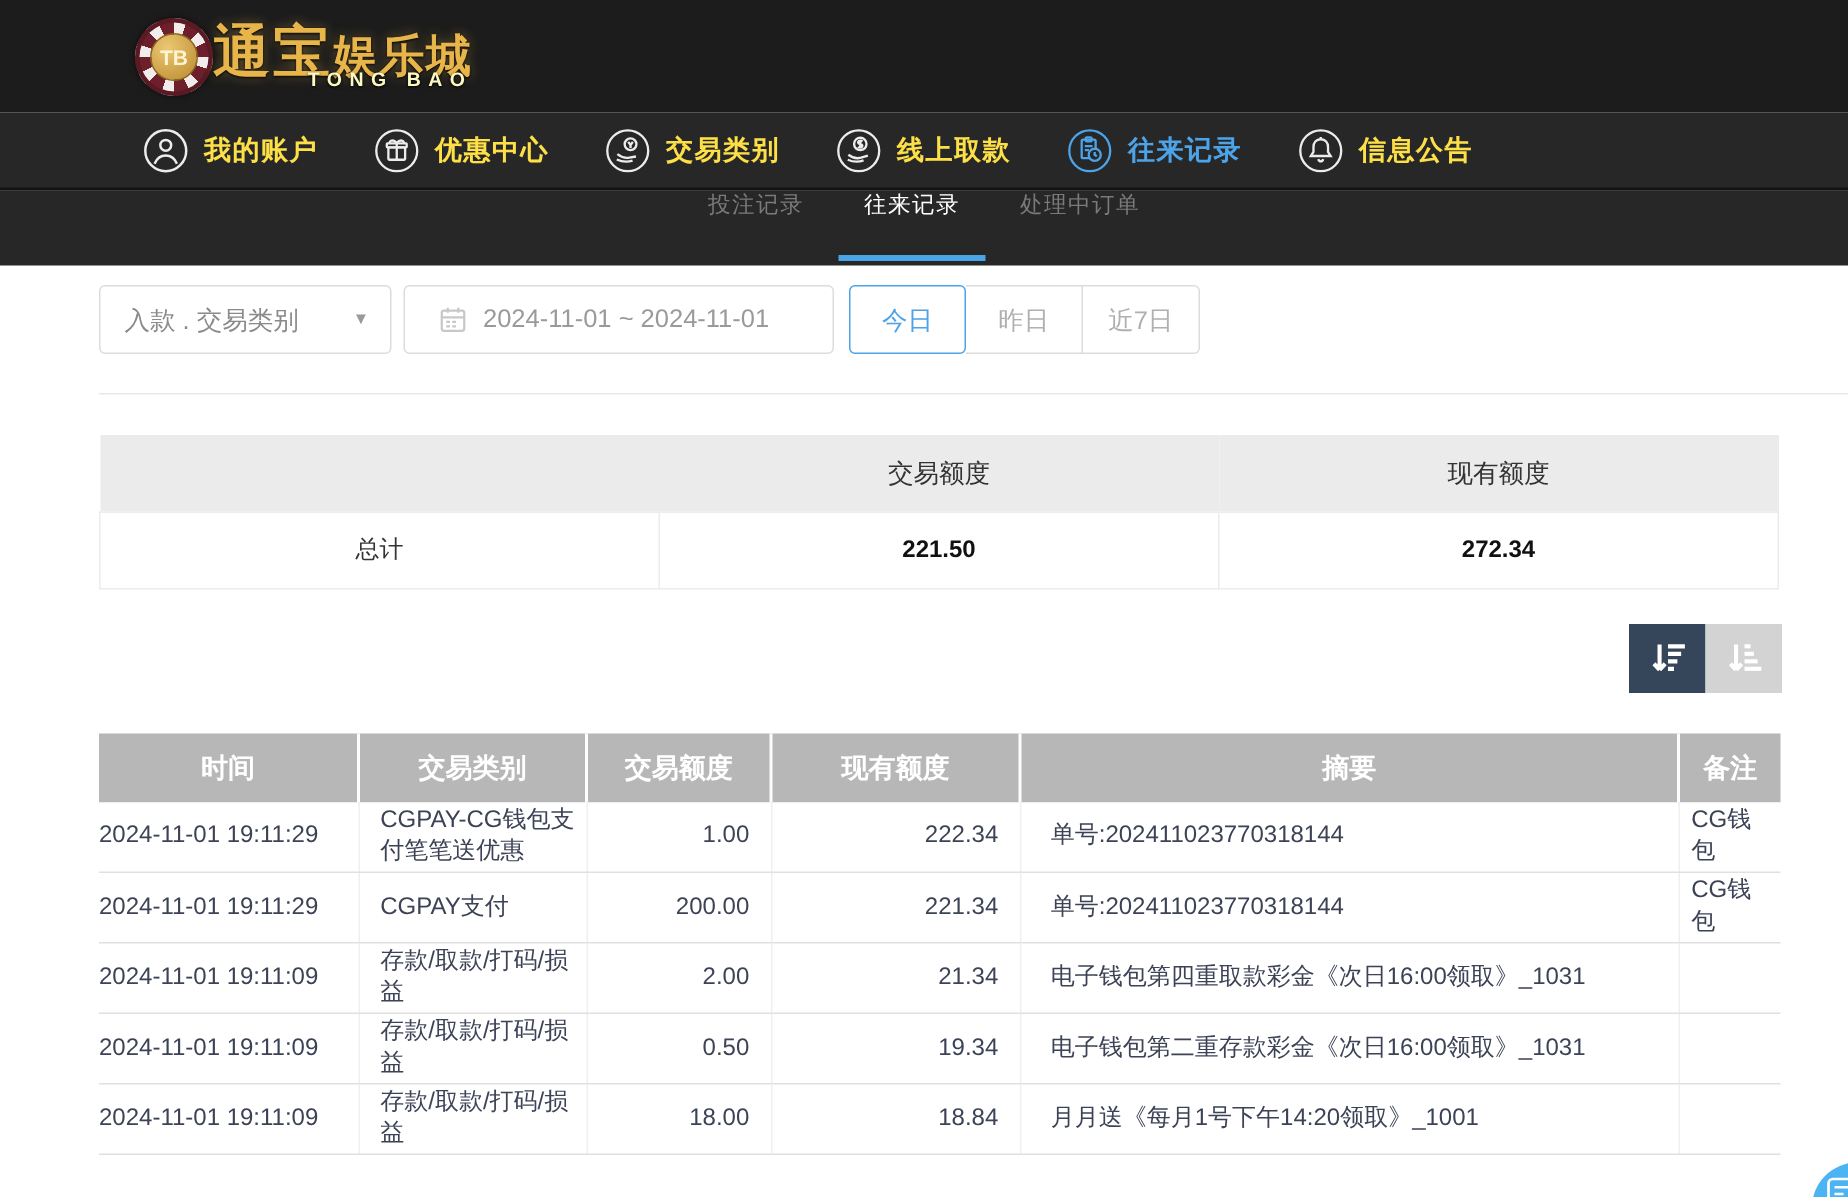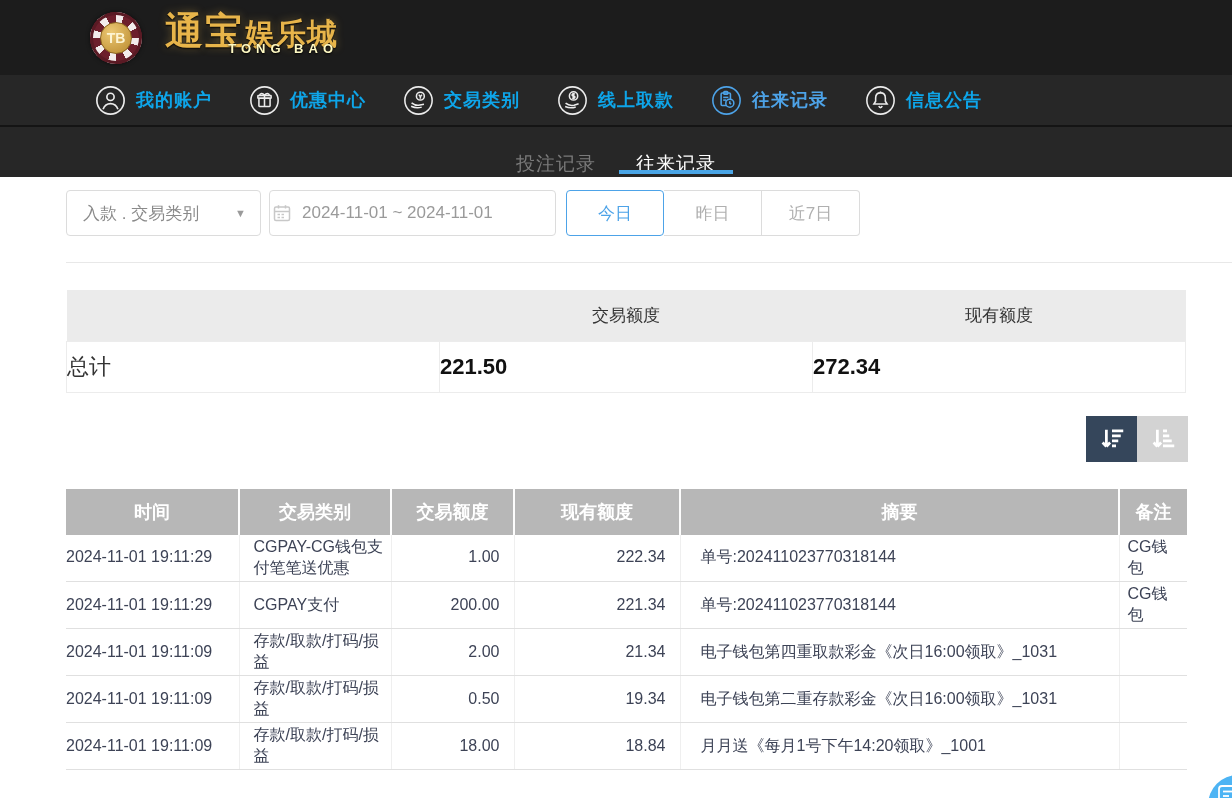--- a/index.html
+++ b/index.html
@@ -1,21 +1,21 @@
 <!DOCTYPE html>
 <html><head>
 <meta charset="utf-8">
 <style>
   * { margin:0; padding:0; box-sizing:border-box; }
   html,body { width:1232px; height:798px; overflow:hidden; background:#fff;
     font-family:"Liberation Sans","DejaVu Sans",sans-serif; }
 
   
   .top-header { height:75px; background:#1c1c1c; display:flex; align-items:center; position:relative; }
-  .logo { display:flex; align-items:flex-start; gap:23px; margin-left:90px; }
+  .logo { display:flex; align-items:center; gap:0; margin-left:90px; }
   .chip { width:52px; height:52px; border-radius:50%; flex:0 0 auto;
     background:repeating-conic-gradient(#f3ecec 0 20deg,#6d1f2c 20deg 45deg);
     box-shadow:inset 0 0 0 3px #5a1a24, 0 0 4px rgba(0,0,0,.6);
     display:flex; align-items:center; justify-content:center; }
   .chip-inner { width:32px; height:32px; border-radius:50%; border:1px solid #8a6420;
     background:radial-gradient(circle at 35% 30%,#ecc873,#b9892e);
     color:#fdf4d2; font-size:14px; font-weight:bold; display:flex; align-items:center; justify-content:center; }
   .logo-text { display:flex; flex-direction:column; line-height:1; }
   .logo-line { color:#e8b54a; font-weight:bold;
     text-shadow:0 1px 2px #000,0 0 8px rgba(255,200,80,.35); }
@@ -35,59 +35,59 @@
       repeating-linear-gradient(90deg,#3a3a3a 0 10px,#2b2b2b 10px 20px,#474747 20px 30px); }
   .blk-name { width:128px; height:27px; }
   .blk-gap { width:40px; }
   .blk-icon { width:42px; height:30px; }
   .blk-balance { width:80px; height:27px; }
   .mb-label { color:#4d9fd6; font-size:15px; margin-left:2px; }
 
   
   .main-nav { height:52px; background:#272727; border-bottom:2px solid #141414;
     display:flex; align-items:center; padding-left:95px; gap:37px; }
-  .nav-item { display:flex; align-items:center; gap:10px; color:#0ea5e9; cursor:pointer; }
+  .nav-item { display:flex; align-items:center; gap:10px; color:#fde047; cursor:pointer; }
   .nav-item .nav-icon { width:31px; height:31px; color:#ececec; display:block; }
   .nav-item .nav-label { font-size:18px; font-weight:bold; letter-spacing:1px; }
   .nav-item.active { color:#4da3e8; }
   .nav-item.active .nav-icon { color:#4da3e8; }
 
   
   .sub-tabs { height:50px; background:#272727; display:flex; justify-content:center; gap:6px; }
-  .sub-tab { position:relative; display:flex; align-items:flex-end; padding:0 17px;
-    font-size:19px; color:#7a7a7a; cursor:pointer; letter-spacing:1px; }
+  .sub-tab { position:relative; display:flex; align-items:flex-start; padding:0 17px;
+    font-size:15px; color:#7a7a7a; cursor:pointer; letter-spacing:1px; }
   .sub-tab.active { color:#fff; }
   .sub-tab.active::after { content:""; position:absolute; left:0; right:0; bottom:3px;
     height:4px; background:#4aa5e6; }
 
   
   .filter-bar { margin:13px 0 0 66px; display:flex; align-items:center; }
   .ctl { height:46px; border:1px solid #dcdcdc; border-radius:4px; background:#fff;
     display:flex; align-items:center; font-size:17px; color:#8a8a8a; cursor:pointer; }
   .type-select { width:195px; padding:0 14px 0 16px; justify-content:space-between; margin-right:8px; }
   .caret { font-size:11px; color:#9a9a9a; }
-  .date-range { width:287px; padding:0 2px; gap:10px; margin-right:10px; color:#9a9a9a; }
+  .date-range { width:287px; padding:0 22px; gap:10px; margin-right:10px; color:#9a9a9a; }
   .cal-icon { width:20px; height:20px; flex:0 0 auto; }
   .quick-group { display:flex; }
-  .quick-btn { width:98px; height:46px; background:#fff; border:1px solid #dcdcdc;
+  .quick-btn { width:78px; height:46px; background:#fff; border:1px solid #dcdcdc;
     font-size:17px; color:#b0b0b0; cursor:pointer; font-family:inherit; }
   .quick-btn:first-child { border-radius:4px 0 0 4px; }
   .quick-btn:last-child { border-radius:0 4px 4px 0; }
   .quick-btn + .quick-btn { border-left:none; }
   .quick-btn.active { border:1px solid #4da3e8; color:#4da3e8; border-radius:4px; }
   .search-btn { width:100px; height:46px; margin-left:15px; border:none; border-radius:4px;
     background:#4eb2f1; color:#fff; font-size:17px; cursor:pointer; font-family:inherit; letter-spacing:2px; }
 
   .divider { margin:26px 0 0 66px; border-top:1px solid #e8e8e8; }
 
   
   .summary { margin:27px 46px 0 66px; width:1120px; border-collapse:collapse; table-layout:fixed; }
   .summary th { height:51px; background:#ebebeb; font-size:17px; font-weight:normal;
     color:#333; text-align:center; }
-  .summary td { height:51px; border:1px solid #ececec; text-align:left; font-size:22px; color:#333; }
+  .summary td { height:51px; border:1px solid #ececec; text-align:center; font-size:16px; color:#333; }
   .summary td.num { font-weight:600; color:#111; }
 
   
   .sort-row { margin:23px 44px 0 0; display:flex; justify-content:flex-end; }
   .sort-btn { width:51px; height:46px; border:none; display:flex; align-items:center;
     justify-content:center; cursor:pointer; }
   .sort-btn.desc { background:#35465b; }
   .sort-btn.asc { background:#d3d3d3; }
   .sort-btn svg { width:30px; height:30px; }
 
@@ -192,20 +192,23 @@
     <span class="nav-label">信息公告</span>
   </div>
 </div>
 
 <div class="sub-tabs">
   <div class="sub-tab">
       <span>投注记录</span>
     </div>
   <div class="sub-tab active">
       <span>往来记录</span>
+    </div>
+  <div class="sub-tab">
+      <span>处理中订单</span>
     </div>
 </div>
 
 <div class="filter-bar">
   <div class="ctl type-select">
     <span>入款 . 交易类别</span>
     <span class="caret">▼</span>
   </div>
   <div class="ctl date-range">
     <svg class="cal-icon" viewBox="0 0 20 20" fill="none" stroke="#c8c8c8" stroke-width="1.5">

